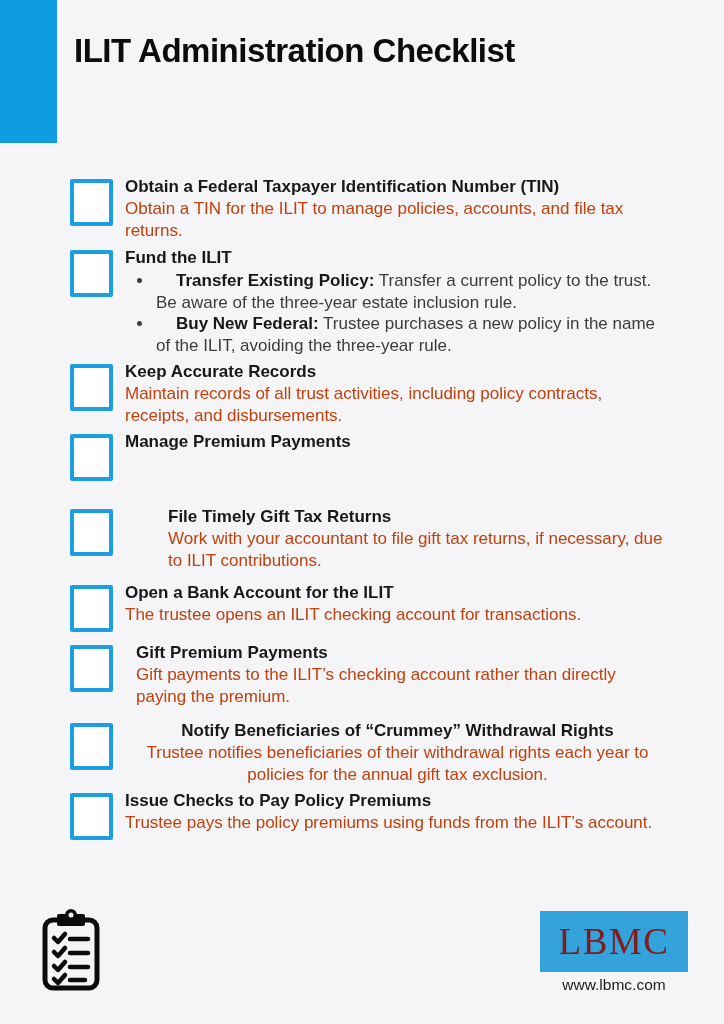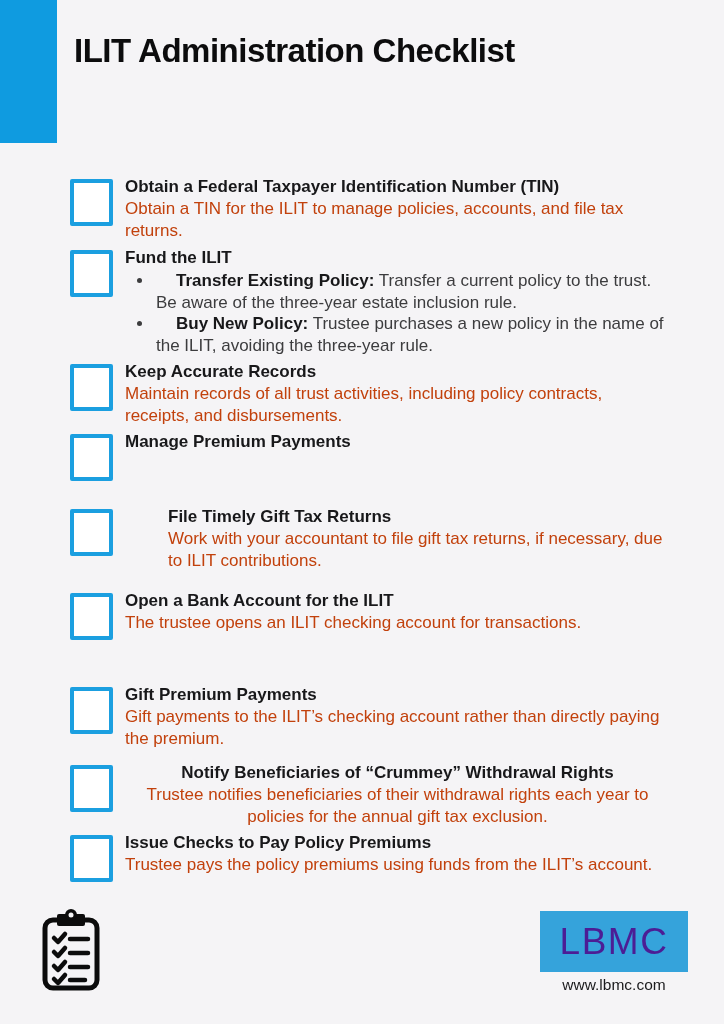--- a/index.html
+++ b/index.html
@@ -40,22 +40,22 @@
     display: flex;
     flex-direction: column;
   }
   .check-item {
     display: flex;
     align-items: flex-start;
   }
   .check-item.m6  { margin-top: 6px; }
   .check-item.m5  { margin-top: 5px; }
   .check-item.m25 { margin-top: 25px; gap: 43px; }
-  .check-item.m11 { margin-top: 19px; }
-  .check-item.m26 { margin-top: 44px; }
+  .check-item.m11 { margin-top: 11px; }
+  .check-item.m26 { margin-top: 10px; gap: 11px; }
   .check-item.m4  { margin-top: 13px; text-align: center; }
 
   .checkbox {
     flex: 0 0 auto;
     width: 43px; height: 47px;
     margin-top: 3px;
     border: 4px solid #1b9fe0;
     border-radius: 2px;
     background: #ffffff;
   }
@@ -102,25 +102,26 @@
   .logo-box {
     position: absolute;
     left: 540px; top: 911px;
     width: 148px; height: 61px;
     background: #35a3db;
     display: flex;
     align-items: center;
     justify-content: center;
   }
   .logo-text {
-    color: #4c1d95;
+    color: #7f1d1d;
     font-size: 37px;
     font-weight: 300;
     letter-spacing: 1.5px;
     line-height: 1;
+    font-family: Liberation Serif, serif;
   }
   .logo-url {
     position: absolute;
     left: 540px; top: 976px;
     width: 148px;
     text-align: center;
     font-size: 15.5px;
     color: #1b1b1d;
   }
 </style>
@@ -140,21 +141,21 @@
       <div class="item-desc">Obtain a TIN for the ILIT to manage policies, accounts, and file tax returns.</div>
     </div>
   </div>
 
   <div class="check-item m6">
     <div class="checkbox"></div>
     <div class="item-body">
       <div class="item-title">Fund the ILIT</div>
       <ul class="item-bullets">
         <li><span class="bullet-lead">Transfer Existing Policy:</span><span> Transfer a current policy to the trust. Be aware of the three-year estate inclusion rule.</span></li>
-        <li><span class="bullet-lead">Buy New Policy:</span><span> Trustee purchases a new policy in the name of the ILIT, avoiding the three-year rule.</span></li>
+        <li><span class="bullet-lead">Buy New Federal:</span><span> Trustee purchases a new policy in the name of the ILIT, avoiding the three-year rule.</span></li>
       </ul>
     </div>
   </div>
 
   <div class="check-item m5">
     <div class="checkbox"></div>
     <div class="item-body">
       <div class="item-title">Keep Accurate Records</div>
       <div class="item-desc">Maintain records of all trust activities, including policy contracts, receipts, and disbursements.</div>
     </div>

